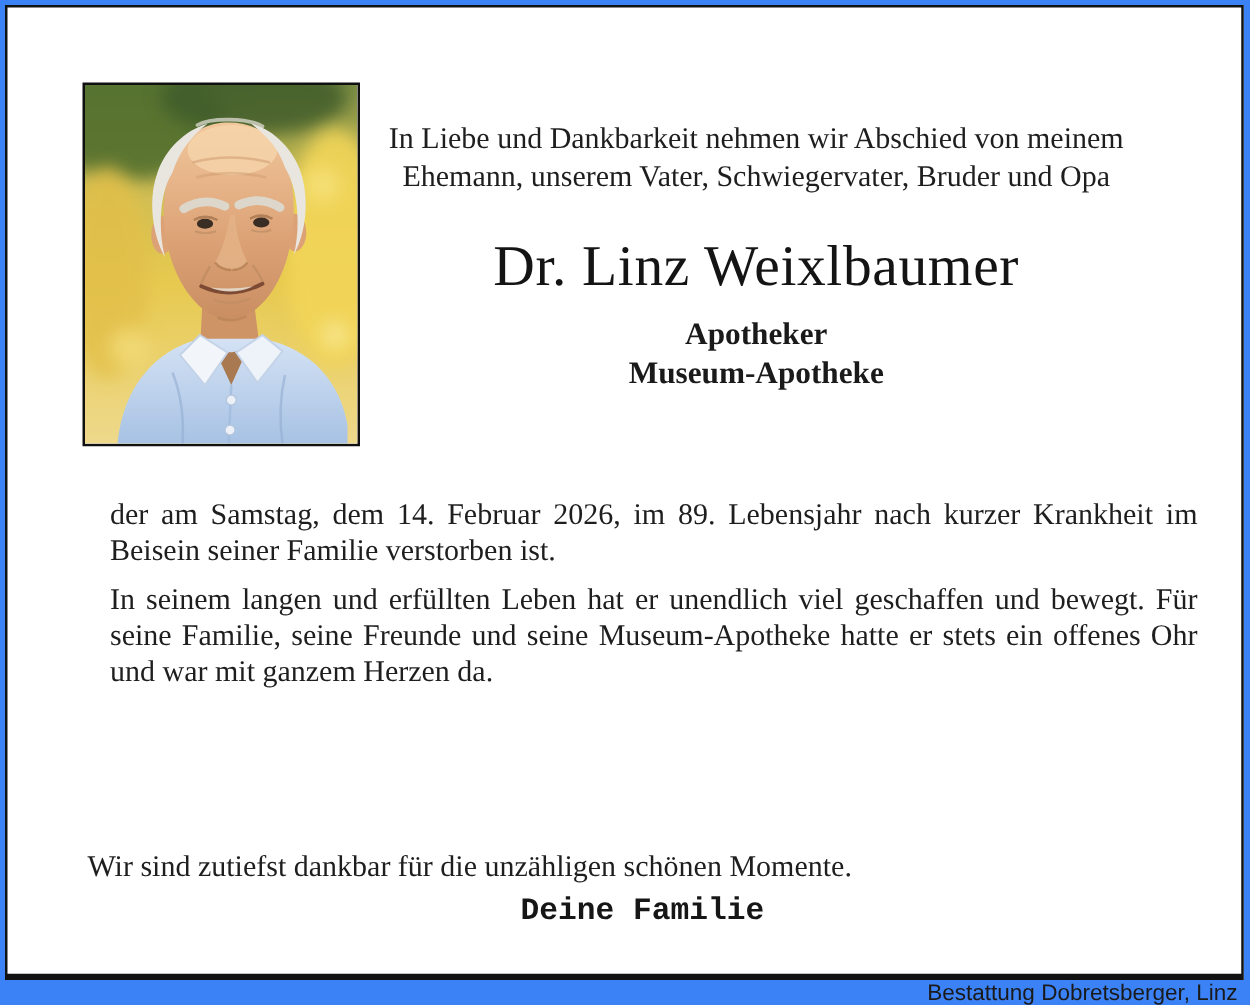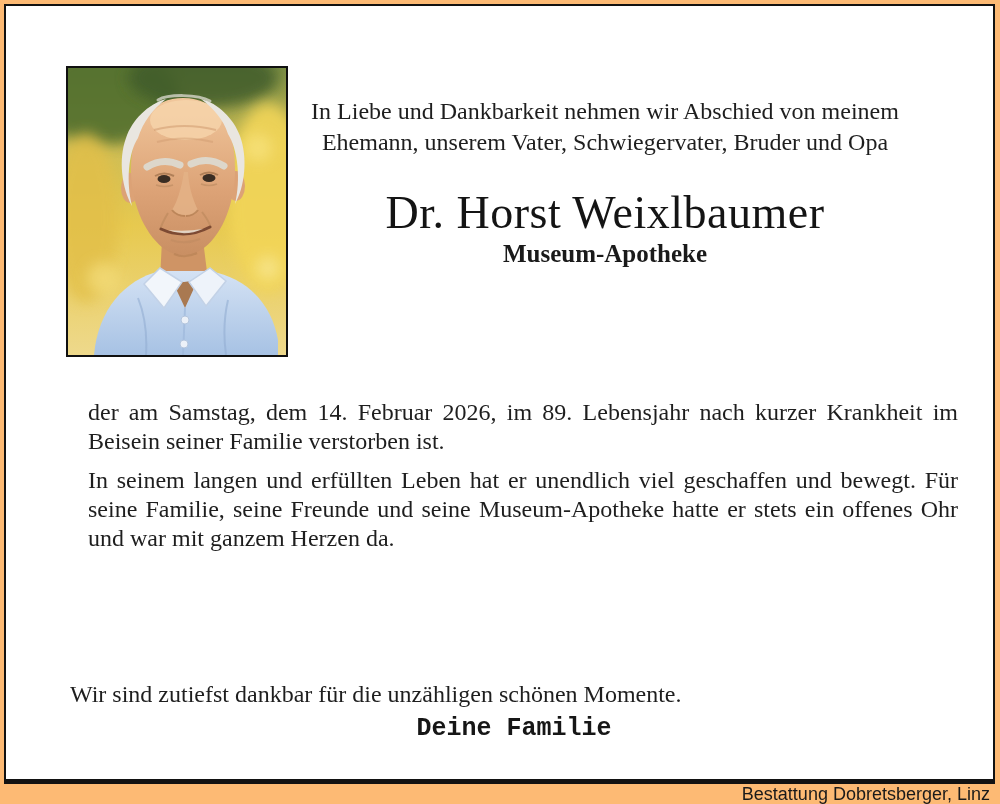--- a/index.html
+++ b/index.html
@@ -1,21 +1,21 @@
 <!DOCTYPE html>
 <html lang="de"><head>
 <meta charset="utf-8">
 <title>Traueranzeige</title>
 <style>
   html, body { margin:0; padding:0; background:#ffffff; }
   .page {
     position: relative;
     width: 1000px;
     height: 804px;
-    background: #fdba74;
+    background: #3b82f6;
     font-family: "Liberation Serif", serif;
     color: #1c1c1c;
     overflow: hidden;
   }
   .frame {
     position: absolute;
     left: 4px; top: 4px;
     width: 991px; height: 780px;
     box-sizing: border-box;
     border: 2px solid #121212;
@@ -191,21 +191,22 @@
       <path d="M142 200 L121 214 L138 238 L158 213 Z" fill="#eef3fa" stroke="#c3d2e7" stroke-width="1.5"></path>
 
       <path d="M117 240 L115 287" stroke="#9fb9dc" stroke-width="2" opacity="0.7"></path>
       <circle cx="117" cy="252" r="4" fill="#ecf1f8" stroke="#b3c5dd" stroke-width="1"></circle>
       <circle cx="116" cy="276" r="4" fill="#ecf1f8" stroke="#b3c5dd" stroke-width="1"></circle>
     </svg>
   </div>
 
   <div class="header-text">
     <p class="intro">In Liebe und Dankbarkeit nehmen wir Abschied von meinem Ehemann, unserem Vater, Schwiegervater, Bruder und Opa</p>
-    <h1 class="name">Dr. Horst Weixlbaumer</h1>
+    <h1 class="name">Dr. Linz Weixlbaumer</h1>
+    <p class="title-line first">Apotheker</p>
     <p class="title-line">Museum-Apotheke</p>
   </div>
 
   <div class="body-text">
     <p>der am Samstag, dem 14. Februar 2026, im 89. Lebensjahr nach kurzer Krankheit im Beisein seiner Familie verstorben ist.</p>
     <p>In seinem langen und erfüllten Leben hat er unendlich viel geschaffen und bewegt. Für seine Familie, seine Freunde und seine Museum-Apotheke hatte er stets ein offenes Ohr und war mit ganzem Herzen da.</p>
   </div>
 
   <p class="closing">Wir sind zutiefst dankbar für die unzähligen schönen Momente.</p>
   <p class="signature">Deine Familie</p>

